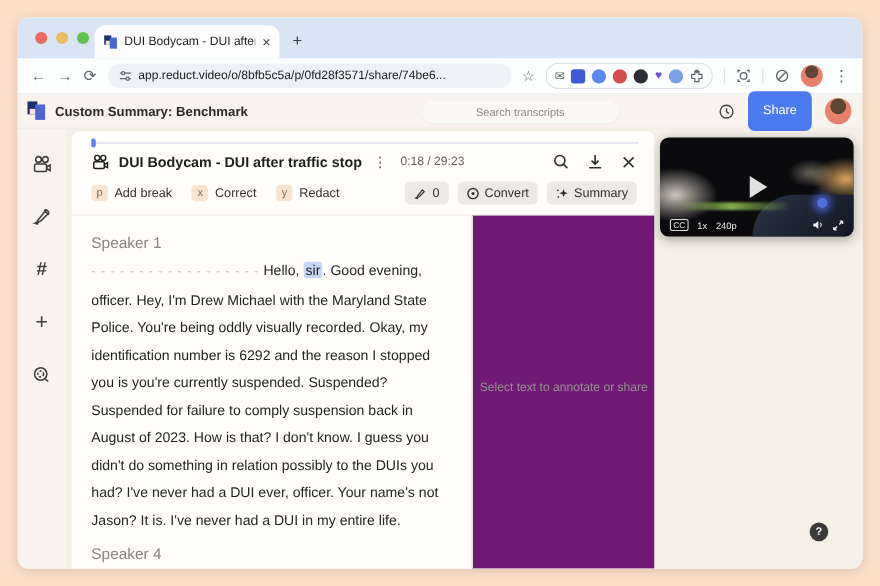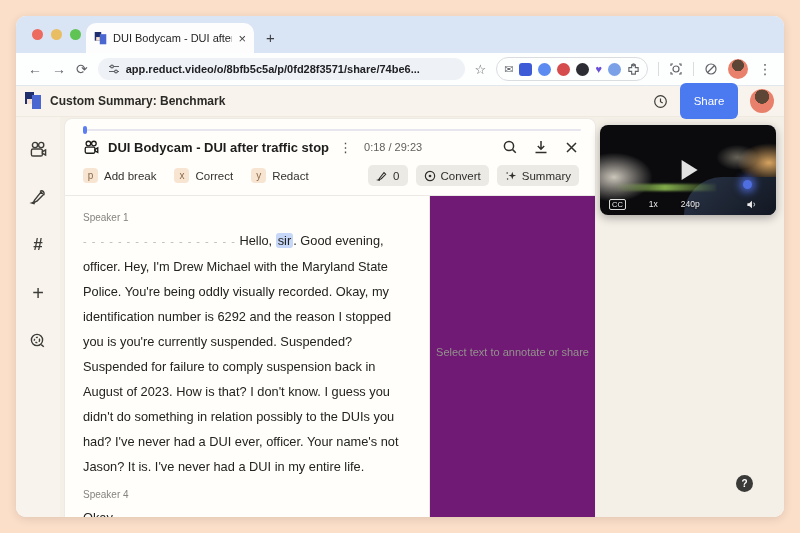--- a/index.html
+++ b/index.html
@@ -19,21 +19,21 @@
     display:flex; align-items:center; padding:0 8px; gap:6px; }
   .tab-title { flex:1; font-size:11px; color:#1f1f1f; white-space:nowrap; overflow:hidden; }
   .tab-close { font-size:13px; color:#444; cursor:default; line-height:1; }
   .newtab { margin:0 0 7px 12px; font-size:15px; color:#3c4043; }
 
   .toolbar { height:33px; background:#fdfefe; display:flex; align-items:center; padding:0 12px; gap:10px;
     border-bottom:1px solid #e3e7ee; }
   .navbtn { font-size:14px; color:#5f6368; line-height:1; }
   .omnibox { flex:1; min-width:0; height:22px; background:#eef1f6; border-radius:11px;
     display:flex; align-items:center; gap:6px; padding:0 10px; }
-  .omni-url { font-size:11px; color:#202124; white-space:nowrap; overflow:hidden;font-weight:bold; }
+  .omni-url { font-size:11px; color:#202124; white-space:nowrap; overflow:hidden; }
   .star { font-size:13px; color:#5f6368; }
   .extpill { height:24px; border:1px solid #dadce0; border-radius:12px; display:flex; align-items:center;
     gap:6px; padding:0 7px; }
   .dot { width:13px; height:13px; border-radius:50%; }
   .dot.sq { border-radius:3px; }
   .tbdiv { width:1px; height:14px; background:#dadce0; }
   .avatar-sm { width:20px; height:20px; border-radius:50%;
     background:radial-gradient(circle at 50% 32%, #5d4636 34%, #e8806b 36%); }
   .menu3 { font-size:14px; color:#5f6368; }
 
@@ -83,21 +83,21 @@
     align-items:center; gap:5px; font-size:11.5px; color:#2f2e2b; border:none;
     font-family:"Liberation Sans",sans-serif; }
 
   .card-div { border-top:1px solid #eceae4; }
   .content { flex:1; display:flex; min-height:0; }
   .t-col { width:364px; padding:6px 26px 0 18px; overflow:hidden; }
   .a-col { flex:1; background:#701a75; border-left:1px solid #e9e6e0; display:flex;
     justify-content:center; }
   .hint { margin-top:150px; font-size:11px; color:#93928c; }
 
-  .speaker { font-size:10px; color:#85847e; margin:10px 0 5px; }
+  .speaker { font-size:14px; color:#85847e; margin:10px 0 5px; }
   .para { font-size:12.8px; line-height:25px; color:#23231f; }
   .dashes { color:#bdbbb4; font-size:11px; letter-spacing:1px; }
   .hl { background:#c7d7f8; border-radius:3px; padding:0 2px; }
 
   
   .player { position:absolute; left:584px; top:39px; width:176px; height:90px; border-radius:8px;
     overflow:hidden; background:#0b0b0e; box-shadow:0 3px 10px rgba(0,0,0,.3); z-index:5; }
   .scene { position:absolute; inset:0;
     background:
       radial-gradient(55px 35px at 8% 58%, rgba(214,208,196,.95), rgba(214,208,196,0) 70%),
@@ -105,22 +105,22 @@
       radial-gradient(30px 18px at 78% 36%, rgba(240,230,200,.4), rgba(240,230,200,0) 70%); }
   .car { position:absolute; right:0; bottom:0; width:52%; height:42%;
     background:linear-gradient(135deg,#2a3547,#121722); border-top-left-radius:50px; }
   .carlight { position:absolute; right:24px; bottom:26px; width:9px; height:9px; border-radius:50%;
     background:#4f6fe0; box-shadow:0 0 7px 4px rgba(80,110,230,.7); }
   .grass { position:absolute; left:8%; right:34%; bottom:24px; height:7px; filter:blur(1px);
     background:linear-gradient(90deg, rgba(120,160,70,0), rgba(150,200,85,.85), rgba(120,160,70,.1)); }
   .playbtn { position:absolute; left:50%; top:50%; transform:translate(-40%,-50%); width:0; height:0;
     border-left:16px solid rgba(255,255,255,.88); border-top:10px solid transparent;
     border-bottom:10px solid transparent; }
-  .controls { position:absolute; left:9px; right:9px; bottom:5px; display:flex; align-items:flex-start;
-    gap:23px; color:#ececec; font-size:8.5px; text-shadow:0 1px 2px rgba(0,0,0,.8); }
+  .controls { position:absolute; left:9px; right:9px; bottom:5px; display:flex; align-items:flex-end;
+    gap:8px; color:#ececec; font-size:8.5px; text-shadow:0 1px 2px rgba(0,0,0,.8); }
   .ccbadge { border:1px solid rgba(255,255,255,.85); border-radius:2px; padding:0 2px; font-size:7.5px; }
   .cspacer { flex:1; }
 
   .help { position:absolute; right:31px; bottom:25px; width:17px; height:17px; border-radius:50%;
     background:#3a3a38; color:#fff; font-size:10px; font-weight:bold; display:flex;
     align-items:center; justify-content:center; z-index:6; }
 
   svg { display:block; }
 </style>
 </head>
@@ -201,20 +201,21 @@
 
     <div class="app-header">
       <span>
         <svg width="18" height="18" viewBox="0 0 18 18">
             <rect x="1" y="0" width="9" height="12" fill="#1f2f6e"></rect>
             <rect x="8" y="3" width="9" height="14" fill="#4a66d0"></rect>
             <rect x="3" y="7" width="5" height="5" fill="#f6e3d3"></rect>
           </svg>
       </span>
       <span class="app-title">Custom Summary: Benchmark</span>
+      <input class="search-pill" readonly="" placeholder="Search transcripts" style="">
       <div class="hdr-right">
         <span>
           <svg width="15" height="15" viewBox="0 0 15 15" fill="none" stroke="#3d3c38" stroke-width="1.2">
               <circle cx="7.5" cy="7.5" r="5.8"></circle>
               <path d="M7.5 4.5v3.2l2.2 1.4"></path>
             </svg>
         </span>
         <button class="share-btn">Share</button>
         <span class="avatar-lg"></span>
       </div>

